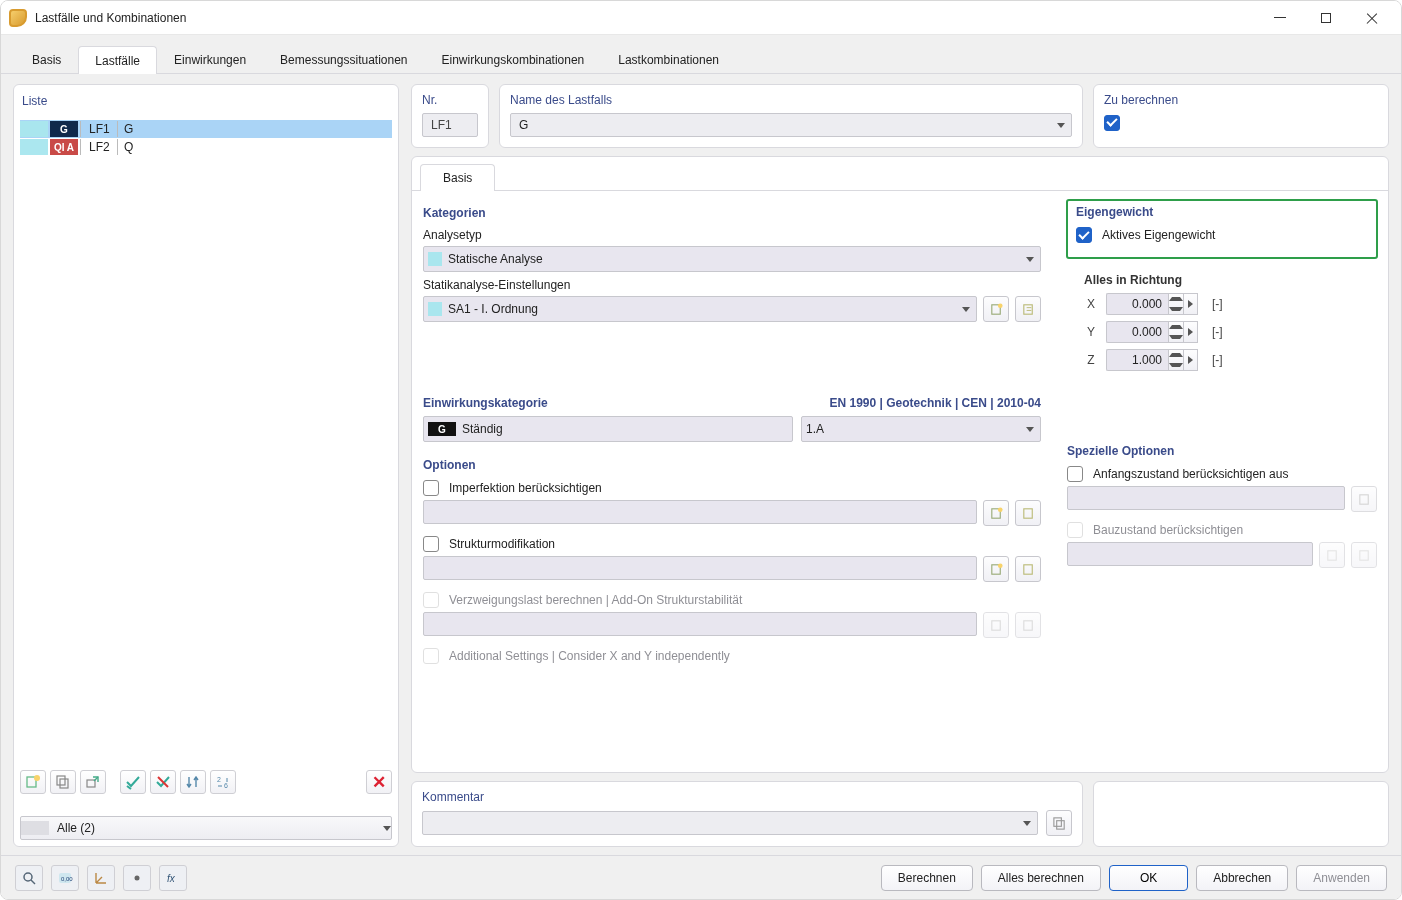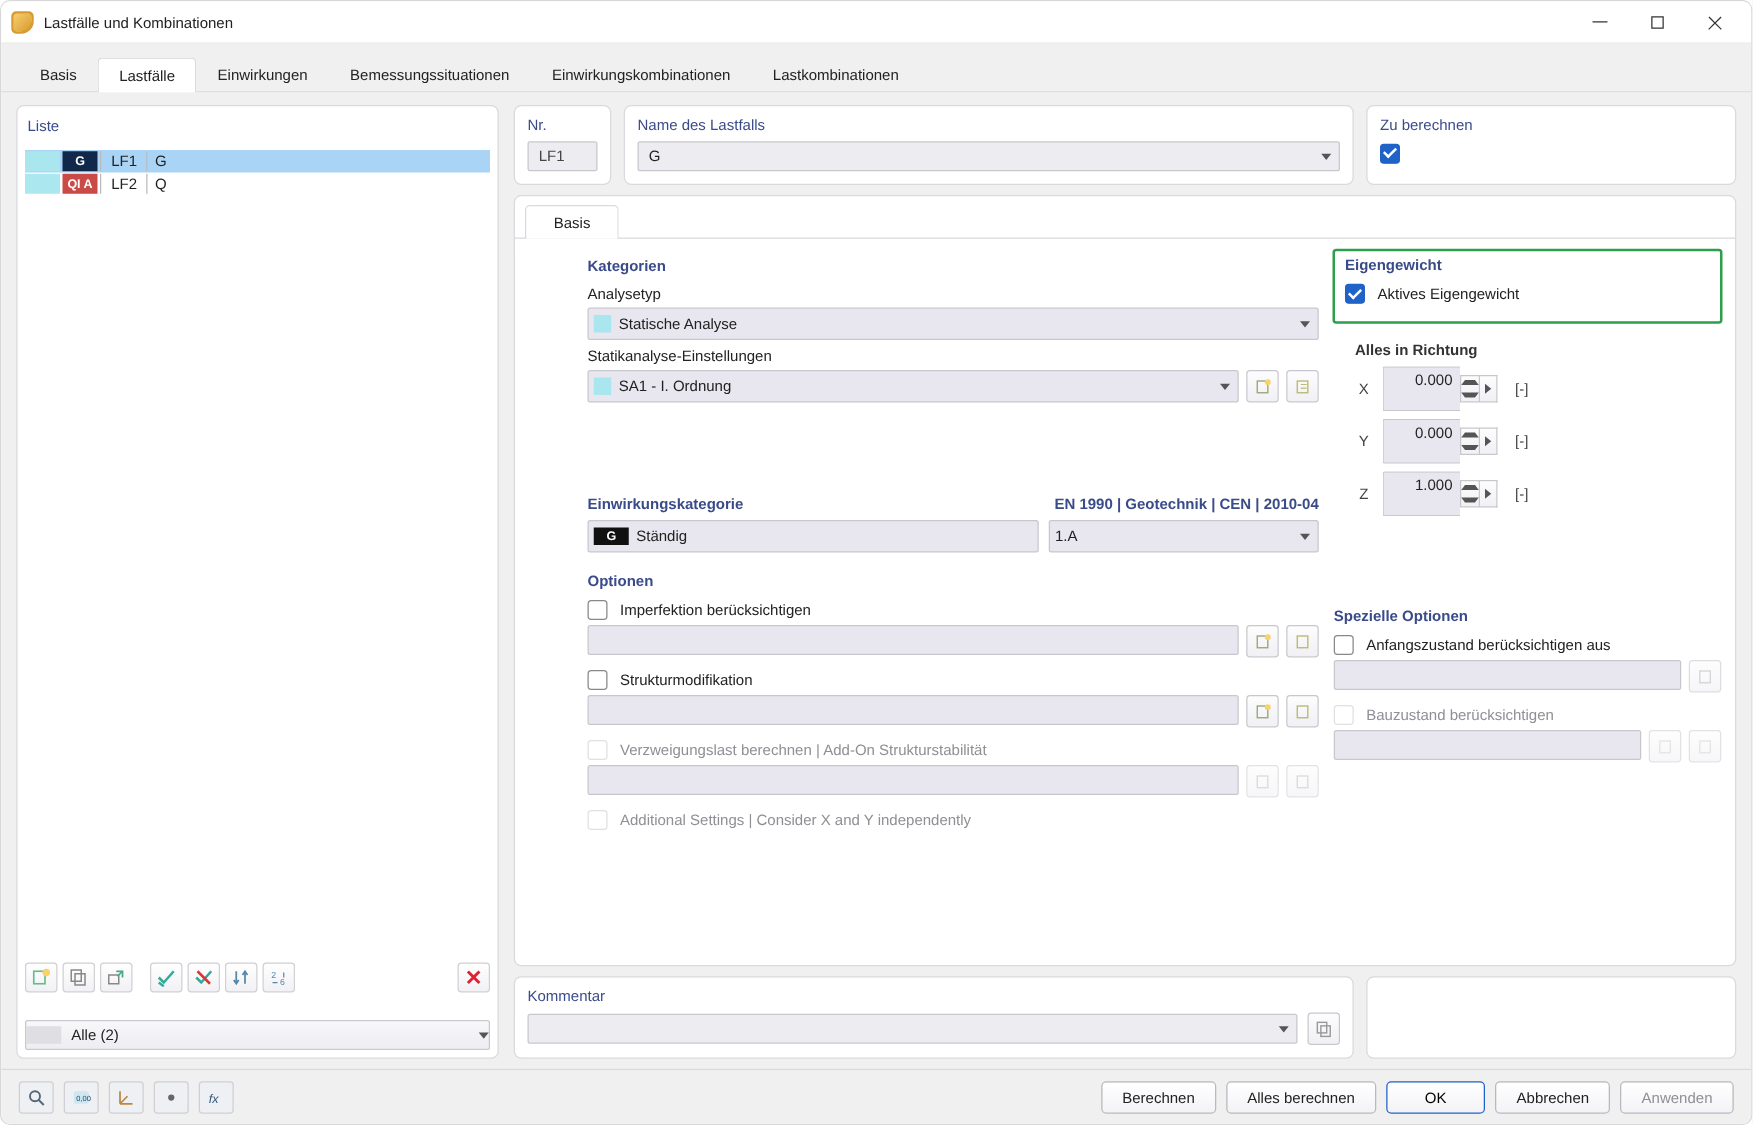--- a/index.html
+++ b/index.html
@@ -85,54 +85,54 @@
   .cb{width:16px;height:16px;border:1px solid #888;border-radius:3px;display:inline-flex;align-items:center;justify-content:center;background:#fff;flex:0 0 16px;}
   .cb.chk{background:var(--blue);border-color:var(--blue);}
   .cb.chk:after{content:"";width:8px;height:4px;border-left:2px solid #fff;border-bottom:2px solid #fff;transform:rotate(-45deg);margin-top:-3px;}
   .cb.disabled{opacity:.45;}
 
   .main-card{flex:1;display:flex;flex-direction:column;padding:6px 10px 10px;position:relative;}
   .inner-tabs{display:flex;border-bottom:1px solid var(--border-light);margin:-6px -10px 0;padding:6px 0 0 8px;}
   .inner-tab{padding:6px 22px;border:1px solid transparent;border-bottom:none;border-top-left-radius:4px;border-top-right-radius:4px;}
   .inner-tab.active{background:#fff;border-color:var(--border-light);position:relative;top:1px;}
 
-  .grid-cols{display:flex;gap:10px;margin-top:8px;flex:1;margin-left:47px;}
+  .grid-cols{display:flex;gap:24px;margin-top:8px;flex:1;}
   .colL{flex:1;display:flex;flex-direction:column;gap:8px;}
   .colR{width:312px;display:flex;flex-direction:column;gap:8px;}
 
   .panel-sub{border:1px solid transparent;}
   .subhd{color:var(--heading);font-weight:600;margin:6px 0 8px;}
   .lbl{margin:6px 0 4px;}
   .dd2{height:26px;background:var(--panel-input2);border:1px solid var(--border-dd);border-radius:2px;display:flex;align-items:center;padding:0 6px 0 4px;gap:6px;}
   .dd2 .colorchip{width:14px;height:14px;background:var(--accent-cyan);}
   .dd2 .blackchip{width:28px;height:14px;background:#111;color:#fff;font-size:10px;font-weight:600;display:flex;align-items:center;justify-content:center;}
   .dd2 .chev{margin-left:auto;}
   .btnrow{display:flex;gap:6px;}
   .btnrow .dd2{flex:1;}
   .iconbtn{width:26px;height:26px;border:1px solid var(--border-dd);border-radius:3px;background:linear-gradient(#fdfdfe,#f0f0f5);display:flex;align-items:center;justify-content:center;}
   .iconbtn svg{width:15px;height:15px;}
 
   .ek-head{display:flex;align-items:center;}
   .ek-head .std{margin-left:auto;color:var(--heading);font-weight:600;}
   .ek-row{display:flex;gap:8px;}
   .ek-row .dd2.a{flex:1;}
-  .ek-row .dd2.b{width:216px;}
+  .ek-row .dd2.b{width:240px;}
 
   .opt-row{display:flex;align-items:center;gap:10px;margin:6px 0 2px;}
   .opt-row.disabled{color:var(--text-dim);}
   .opt-row.disabled .cb{border-color:#bbb;}
   .slot-line{display:flex;gap:6px;margin:4px 0 10px;}
   .slot{flex:1;height:24px;background:var(--panel-input2);border:1px solid var(--border-dd);border-radius:2px;}
 
   .eigen-box{border:2px solid var(--accent-green);border-radius:3px;padding:4px 8px 8px;min-height:60px;}
   .eigen-box .subhd{margin-top:0;}
   .factor-row{display:flex;align-items:center;gap:8px;margin:6px 0;}
   .factor-row .axis{width:14px;text-align:center;color:#444;}
   .spin{display:flex;align-items:center;}
-  .spin .num{width:62px;height:36px;background:var(--panel-input2);border:1px solid var(--border-dd);border-right:none;border-radius:2px 0 0 2px;text-align:right;padding:3px 6px 0 0;}
+  .spin .num{width:62px;height:22px;background:var(--panel-input2);border:1px solid var(--border-dd);border-right:none;border-radius:2px 0 0 2px;text-align:right;padding:3px 6px 0 0;}
   .spin .arrows{width:16px;height:22px;border:1px solid var(--border-dd);background:linear-gradient(#fdfdfe,#f0f0f5);display:flex;flex-direction:column;}
   .spin .arrows div{flex:1;display:flex;align-items:center;justify-content:center;}
   .tri-up{width:0;height:0;border-left:3px solid transparent;border-right:3px solid transparent;border-bottom:4px solid #555;}
   .tri-dn{width:0;height:0;border-left:3px solid transparent;border-right:3px solid transparent;border-top:4px solid #555;}
   .play{width:14px;height:22px;border:1px solid var(--border-dd);border-left:none;background:linear-gradient(#fdfdfe,#f0f0f5);display:flex;align-items:center;justify-content:center;}
   .tri-rt{width:0;height:0;border-top:4px solid transparent;border-bottom:4px solid transparent;border-left:5px solid #555;}
   .unit{margin-left:6px;color:#444;}
 
   .comment-card{display:flex;align-items:center;gap:8px;}
   .comment-card .dd-input{flex:1;}

